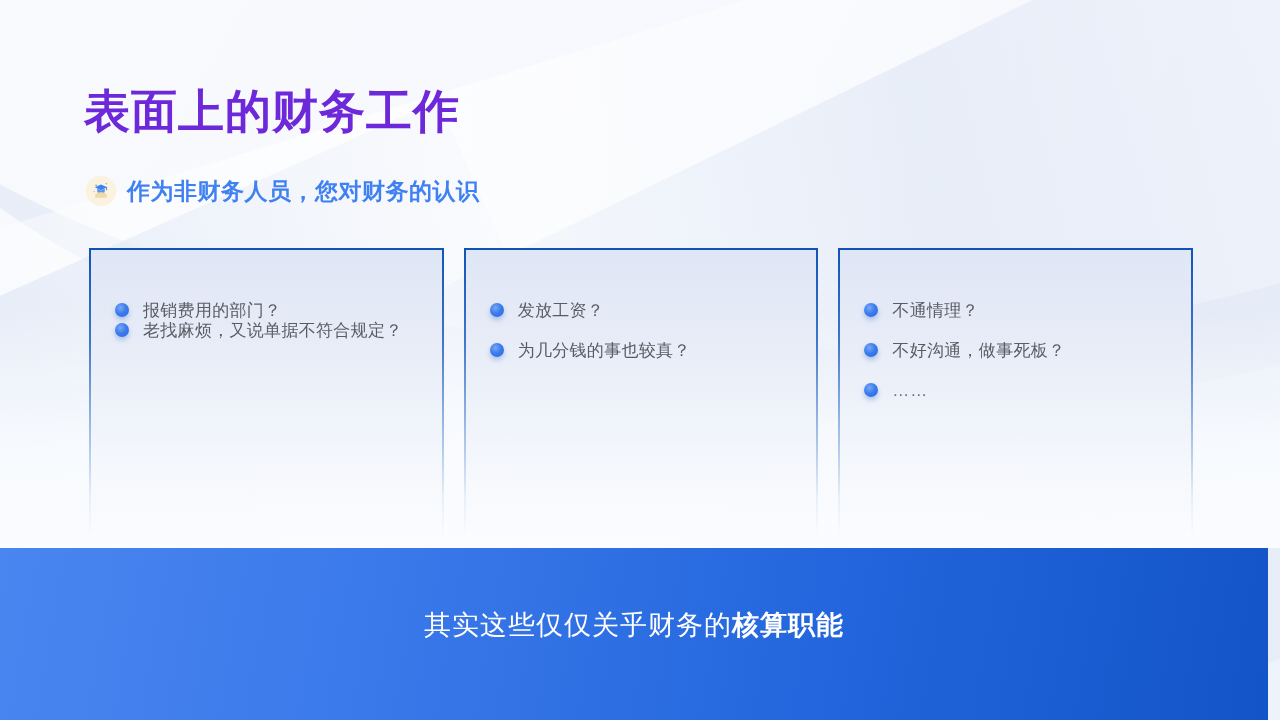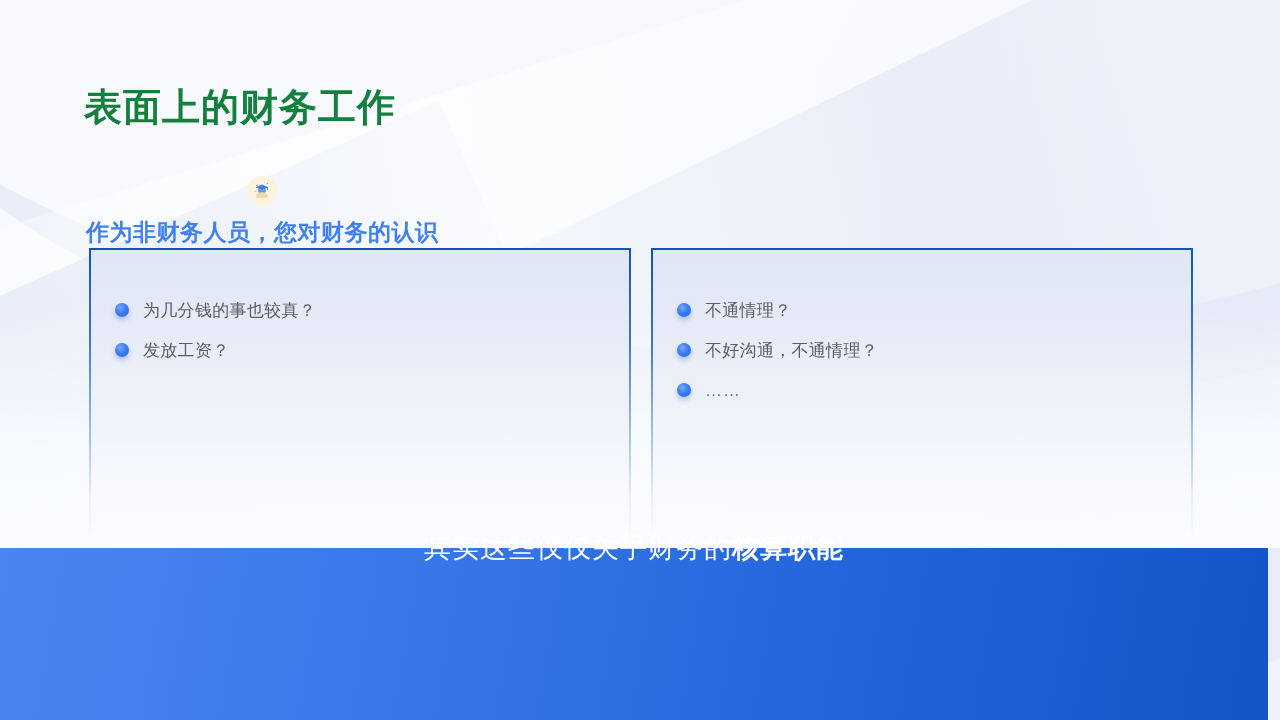--- a/index.html
+++ b/index.html
@@ -80,35 +80,33 @@
     bottom: 172px;
     height: 240px;
     background: linear-gradient(to bottom, rgba(250,252,255,0) 0%, rgba(250,252,255,0.85) 60%, #fafcff 100%);
   }
 
   
   .title {
     position: absolute;
     left: 84px;
     top: 88px;
-    font-size: 38px;
+    font-size: 46px;
     font-weight: bold;
-    color: #15803d;
+    color: #6d28d9;
     letter-spacing: 1px;
     line-height: 1;
   }
 
   .subtitle-row {
     position: absolute;
     left: 86px;
     top: 176px;
     display: flex;
-    align-items: center;
     gap: 11px;
-    flex-direction: column;
   }
   .subtitle-icon {
     width: 30px;
     height: 30px;
     border-radius: 50%;
     background: radial-gradient(circle at 50% 55%, #fdf6e6 0%, #fbf2df 60%, #f7ecd4 100%);
     position: relative;
     flex: 0 0 auto;
   }
   .subtitle-icon svg { display: block; }
@@ -199,20 +197,21 @@
 
   
   .banner {
     position: absolute;
     left: 0;
     right: 12px;
     top: 548px;
     height: 172px;
     background: linear-gradient(100deg, #4a86f0 0%, #3a79ea 30%, #2265dc 66%, #1355c8 100%);
     display: flex;
+    align-items: center;
     justify-content: center;
   }
   .banner-inner {
     margin-top: -18px;
     color: #ffffff;
     font-size: 27px;
     letter-spacing: 1px;
     white-space: nowrap;
   }
   .banner-strong { font-weight: bold; }
@@ -243,52 +242,68 @@
         <path d="M9.1 8.9 l0.7 0 l0 -0.7 l0.6 0 l0 0.7 l0.7 0 l0 0.6 l-0.7 0 l0 0.7 l-0.6 0 l0 -0.7 l-0.7 0 Z" fill="#5b95f5"></path>
         <path d="M19.6 7.5 l0.5 0 l0 -0.5 l0.45 0 l0 0.5 l0.5 0 l0 0.45 l-0.5 0 l0 0.5 l-0.45 0 l0 -0.5 l-0.5 0 Z" fill="#5b95f5"></path>
         <path d="M7.4 15.2 l0.5 0 l0 -0.5 l0.45 0 l0 0.5 l0.5 0 l0 0.45 l-0.5 0 l0 0.5 l-0.45 0 l0 -0.5 l-0.5 0 Z" fill="#8fb6f7"></path>
       </svg>
     </span>
     <span class="subtitle-text">作为非财务人员，您对财务的认识</span>
   </div>
 
   <div class="cards">
 
+    <div class="card tight">
+      <div class="card-bg"></div>
+      <div class="card-border-top"></div>
+      <div class="card-border-left"></div>
+      <div class="card-border-right"></div>
+      <div class="card-list">
+        <div class="bullet-item">
+          <span class="bullet-dot"></span>
+          <span class="bullet-text">报销费用的部门？</span>
+        </div>
+        <div class="bullet-item">
+          <span class="bullet-dot"></span>
+          <span class="bullet-text">老找麻烦，又说单据不符合规定？</span>
+        </div>
+      </div>
+    </div>
 
     <div class="card">
       <div class="card-bg"></div>
       <div class="card-border-top"></div>
       <div class="card-border-left"></div>
       <div class="card-border-right"></div>
       <div class="card-list">
         <div class="bullet-item">
           <span class="bullet-dot"></span>
+          <span class="bullet-text">发放工资？</span>
+        </div>
+        <div class="bullet-item">
+          <span class="bullet-dot"></span>
           <span class="bullet-text">为几分钱的事也较真？</span>
-        </div>
-        <div class="bullet-item">
-          <span class="bullet-dot"></span>
-          <span class="bullet-text">发放工资？</span>
         </div>
       </div>
     </div>
 
 
     <div class="card">
       <div class="card-bg"></div>
       <div class="card-border-top"></div>
       <div class="card-border-left"></div>
       <div class="card-border-right"></div>
       <div class="card-list">
         <div class="bullet-item">
           <span class="bullet-dot"></span>
           <span class="bullet-text">不通情理？</span>
         </div>
         <div class="bullet-item">
           <span class="bullet-dot"></span>
-          <span class="bullet-text">不好沟通，不通情理？</span>
+          <span class="bullet-text">不好沟通，做事死板？</span>
         </div>
         <div class="bullet-item">
           <span class="bullet-dot"></span>
           <span class="bullet-text ellipsis">……</span>
         </div>
       </div>
     </div>
 
   </div>
 

